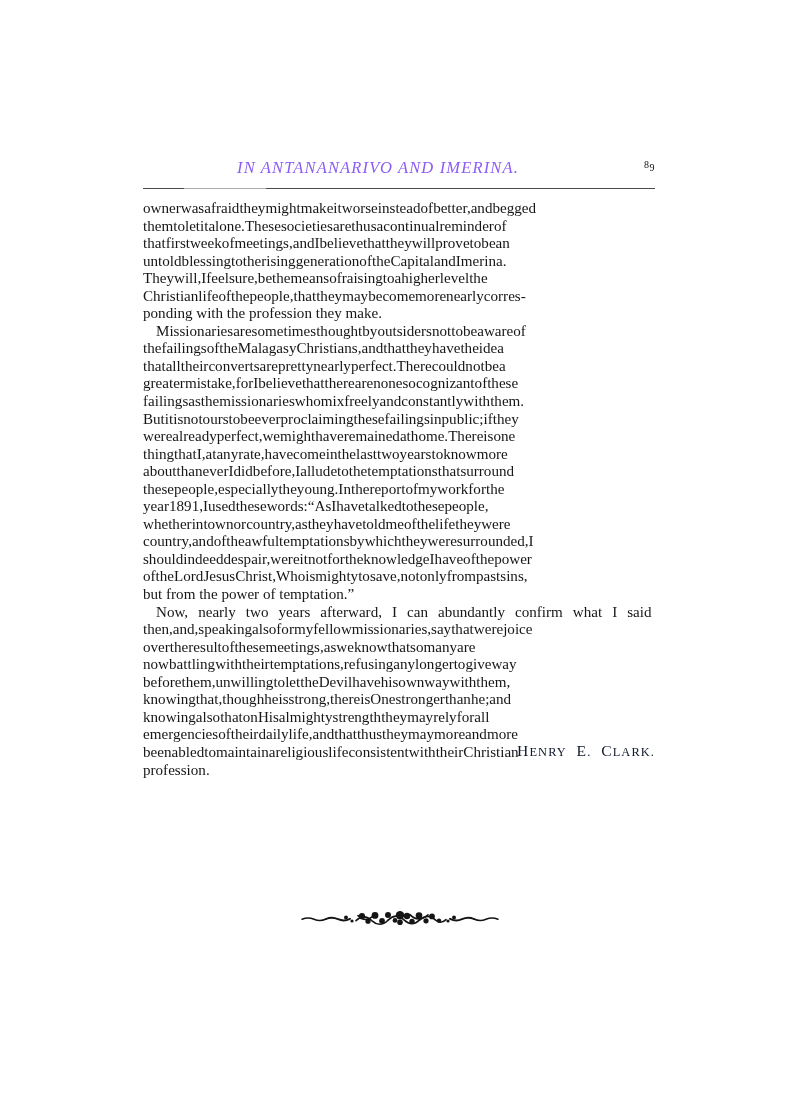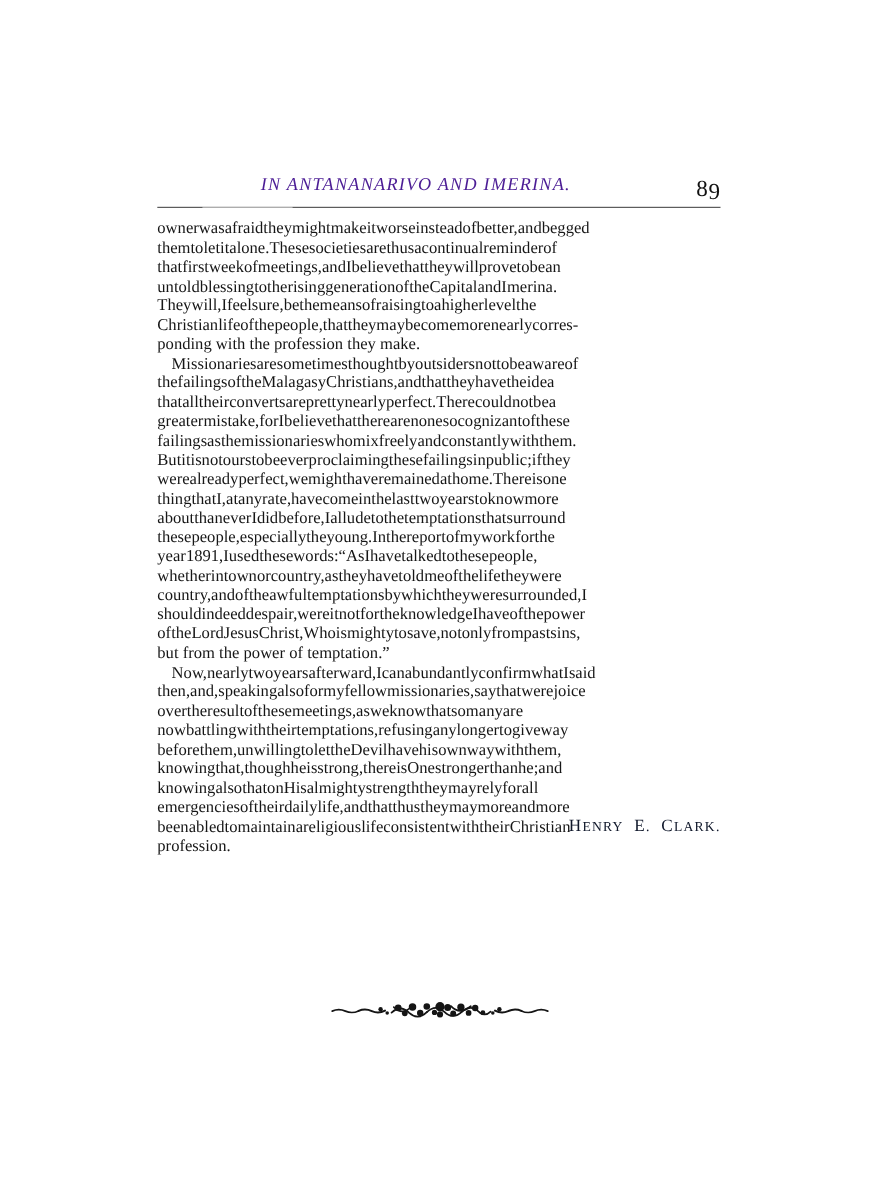--- a/index.html
+++ b/index.html
@@ -34,27 +34,27 @@
   .head-title {
     position: absolute;
     left: 0;
     top: 0;
     width: 470px;
     text-align: center;
     font-style: italic;
     font-size: 16.5px;
     letter-spacing: 1.15px;
     white-space: nowrap;
-    color: #4c1d95;
+    color: #8b5cf6;
   }
   .head-folio {
     position: absolute;
     right: 0;
     top: 2px;
-    font-size: 21px;
+    font-size: 10px;
     letter-spacing: 0.5px;
     color: #111;
   }
   .head-folio .of-hi { position: relative; top: -1.5px; }
   .head-folio .of-lo { position: relative; top: 1.5px; }
 
   .head-rule {
     position: absolute;
     left: 143px;
     top: 188px;
@@ -462,21 +462,21 @@
           <span>not</span>
           <span>only</span>
           <span>from</span>
           <span>past</span>
           <span>sins,</span>
         </span>
       <span class="ln">but from the power of temptation.”</span>
     </div>
 
     <div class="para">
-      <span class="ln indent j" style="padding-left: 13px;">
+      <span class="ln indent j" style="padding-left: 13px; gap: 10px;">
           <span>Now,</span>
           <span>nearly</span>
           <span>two</span>
           <span>years</span>
           <span>afterward,</span>
           <span>I</span>
           <span>can</span>
           <span>abundantly</span>
           <span>confirm</span>
           <span>what</span>

